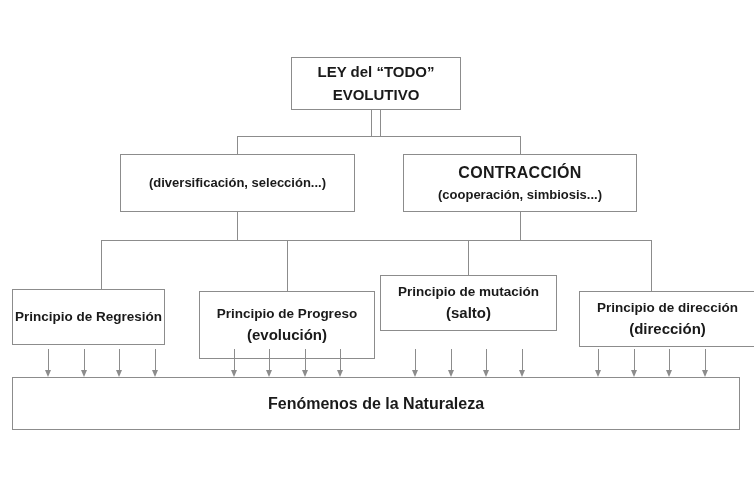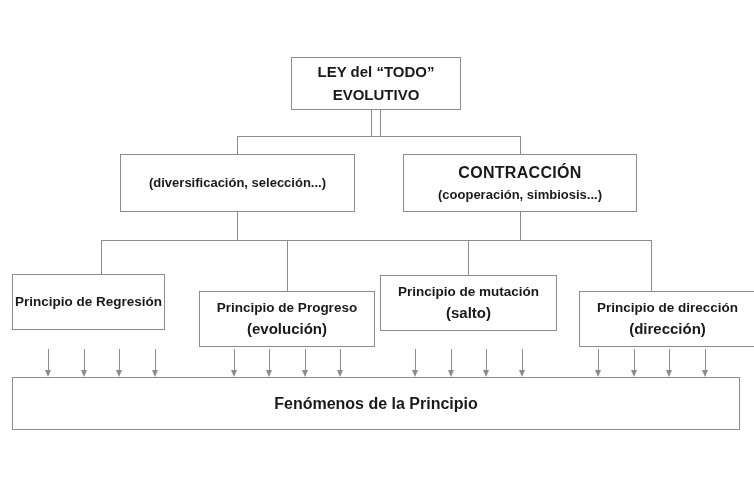--- a/index.html
+++ b/index.html
@@ -20,22 +20,22 @@
     display: flex;
     flex-direction: column;
     justify-content: center;
     align-items: center;
     text-align: left;
     line-height: 1.5;
   }
   .root-box      { left: 291px; top: 57px;  width: 170px; height: 53px; }
   .branch-left   { left: 120px; top: 154px; width: 235px; height: 58px; }
   .branch-right  { left: 403px; top: 154px; width: 234px; height: 58px; }
-  .principle-1   { left: 12px;  top: 274px; width: 153px; height: 56px; }
-  .principle-2   { left: 199px; top: 291px; width: 176px; height: 56px; }
+  .principle-1   { left: 12px;  top: 289px; width: 153px; height: 56px; }
+  .principle-2   { left: 199px; top: 291px; width: 176px; height: 68px; }
   .principle-3   { left: 380px; top: 275px; width: 177px; height: 56px; }
   .principle-4   { left: 563px; top: 291px; width: 177px; height: 56px; margin-left: 16px; }
   .outcome-box   { left: 12px;  top: 377px; width: 728px; height: 53px; }
 
   .t-root     { font-size: 15px; font-weight: 700; }
   .t-branch   { font-size: 16px; font-weight: 700; letter-spacing: 0.3px; }
   .t-sub      { font-size: 13px; font-weight: 700; }
   .t-prin1    { font-size: 13.5px; font-weight: 700; }
   .t-prin2    { font-size: 15px; font-weight: 700; }
   .t-outcome  { font-size: 16px; font-weight: 700; }
@@ -116,16 +116,16 @@
   <div class="arrow" style="left:412px;"></div>
   <div class="arrow" style="left:448px;"></div>
   <div class="arrow" style="left:483px;"></div>
   <div class="arrow" style="left:519px;"></div>
   <div class="arrow" style="left:595px;"></div>
   <div class="arrow" style="left:631px;"></div>
   <div class="arrow" style="left:666px;"></div>
   <div class="arrow" style="left:702px;"></div>
 
   <div class="box outcome-box">
-    <div class="t-outcome">Fenómenos de la Principio</div>
+    <div class="t-outcome">Fenómenos de la Naturaleza</div>
   </div>
 
 </div>
 
 </body></html>

